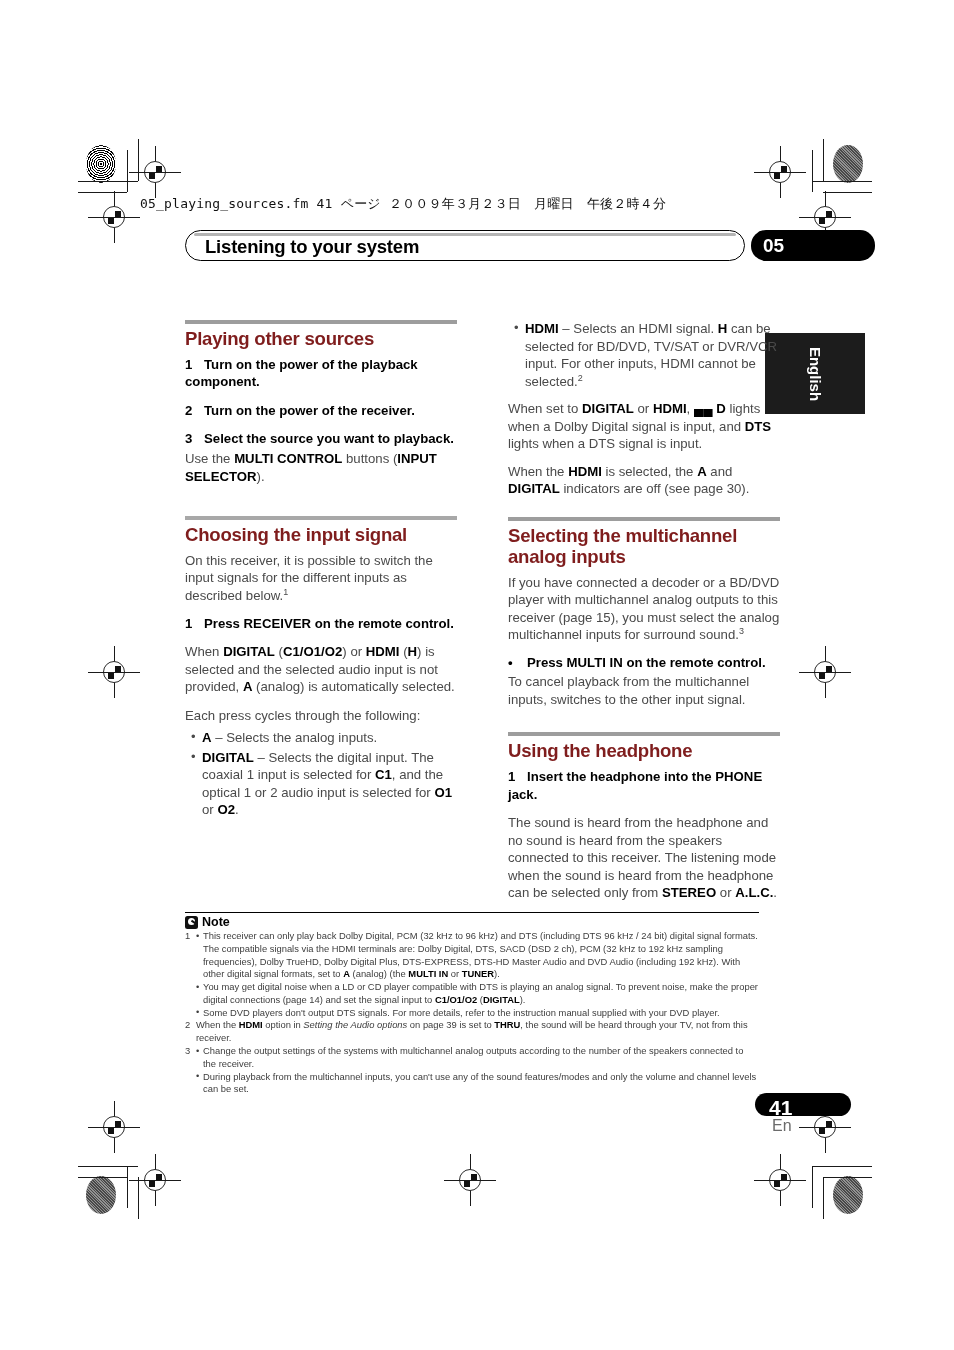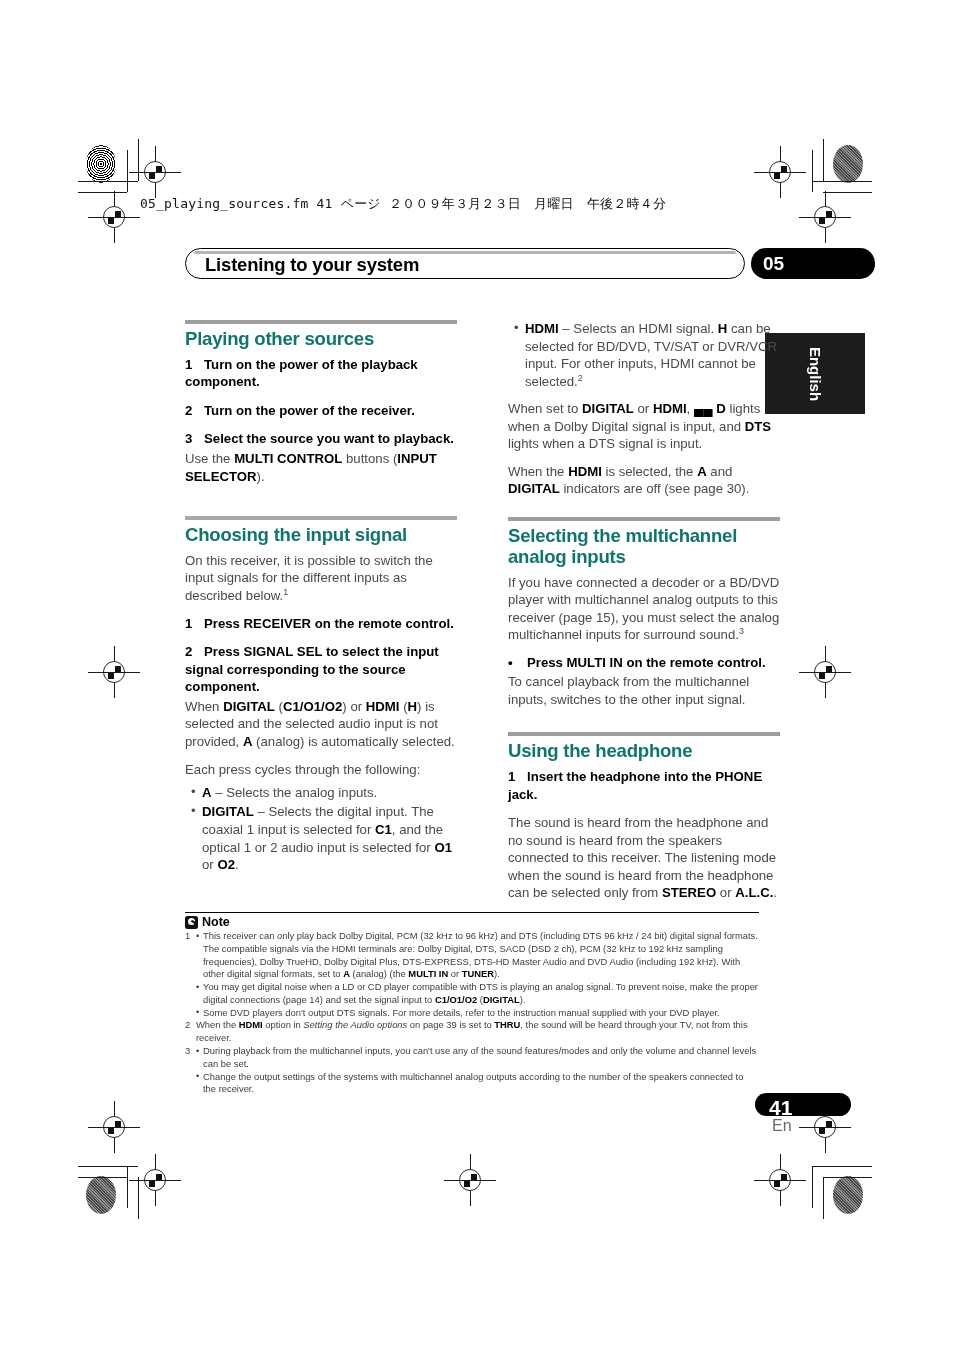--- a/index.html
+++ b/index.html
@@ -82,21 +82,21 @@
     letter-spacing: 0.2px;
     color: #111;
     white-space: nowrap;
     margin-top: 31px;
   }
 
   
   .header-wrap {
     position: absolute;
     left: 185px;
-    top: 248px;
+    top: 230px;
     width: 690px;
     height: 32px;
   }
   .header-pill {
     position: absolute;
     left: 0; top: 0;
     width: 560px;
     height: 31px;
     border: 1.6px solid #000;
     border-radius: 16px;
@@ -175,21 +175,21 @@
   .sec-rule {
     height: 4px;
     background: #9d9d9d;
     margin: 0 0 5px 0;
   }
   .sec-rule.thin { background: #a8a8a8; }
 
   h2.sec-title {
     font-size: 18.6px;
     font-weight: bold;
-    color: #0f766e;
+    color: #7f1d1d;
     margin: 0 0 6px 0;
     line-height: 1.12;
     letter-spacing: -0.25px;
   }
 
   p.body {
     margin: 0 0 10px 0;
     color: #4a4a4a;
   }
   p.body.tight { margin-bottom: 5px; }
@@ -498,21 +498,20 @@
   <div style="height:20px"></div>
 
   <div class="sec-rule thin"></div>
   <h2 class="sec-title">Choosing the input signal</h2>
 
   <p class="body"><span>On this receiver, it is possible to switch the input signals for the different inputs as described below.</span><span class="sup">1</span></p>
 
   <p class="step"><span class="n">1</span><span>Press RECEIVER on the remote control.</span></p>
   <div style="height:9px"></div>
 
-  <p class="step"><span class="n">2</span><span>Press SIGNAL SEL to select the input signal corresponding to the source component.</span></p>
   <p class="step-follow"><span>When </span><b class="bk">DIGITAL</b><span> (</span><b class="bk">C1/O1/O2</b><span>) or </span><b class="bk">HDMI</b><span> (</span><b class="bk">H</b><span>) is selected and the selected audio input is not provided, </span><b class="bk">A</b><span> (analog) is automatically selected.</span></p>
 
   <p class="body tight">Each press cycles through the following:</p>
 
   <ul class="bullets">
     <li><b class="bk">A</b><span> – Selects the analog inputs.</span></li>
     <li><b class="bk">DIGITAL</b><span> – Selects the digital input. The coaxial 1 input is selected for </span><b class="bk">C1</b><span>, and the optical 1 or 2 audio input is selected for </span><b class="bk">O1</b><span> or </span><b class="bk">O2</b><span>.</span></li>
   </ul>
 
 </div>
@@ -568,22 +567,22 @@
     <div class="fn-item">
       <div class="fn-num">2</div>
       <div class="fn-body">
         <p><span>When the </span><b class="bk">HDMI</b><span> option in </span><i>Setting the Audio options</i><span> on page 39 is set to </span><b class="bk">THRU</b><span>, the sound will be heard through your TV, not from this receiver.</span></p>
       </div>
     </div>
 
     <div class="fn-item">
       <div class="fn-num">3</div>
       <div class="fn-body">
+        <p class="sub">Change the output settings of the systems with multichannel analog outputs according to the number of the speakers connected to the receiver.</p>
         <p class="sub">During playback from the multichannel inputs, you can't use any of the sound features/modes and only the volume and channel levels can be set.</p>
-        <p class="sub">Change the output settings of the systems with multichannel analog outputs according to the number of the speakers connected to the receiver.</p>
       </div>
     </div>
 
   </div>
 </div>
 
 <div class="pagenum-pill">
   <span>41</span>
 </div>
 <div class="pagenum-lang">En</div>

